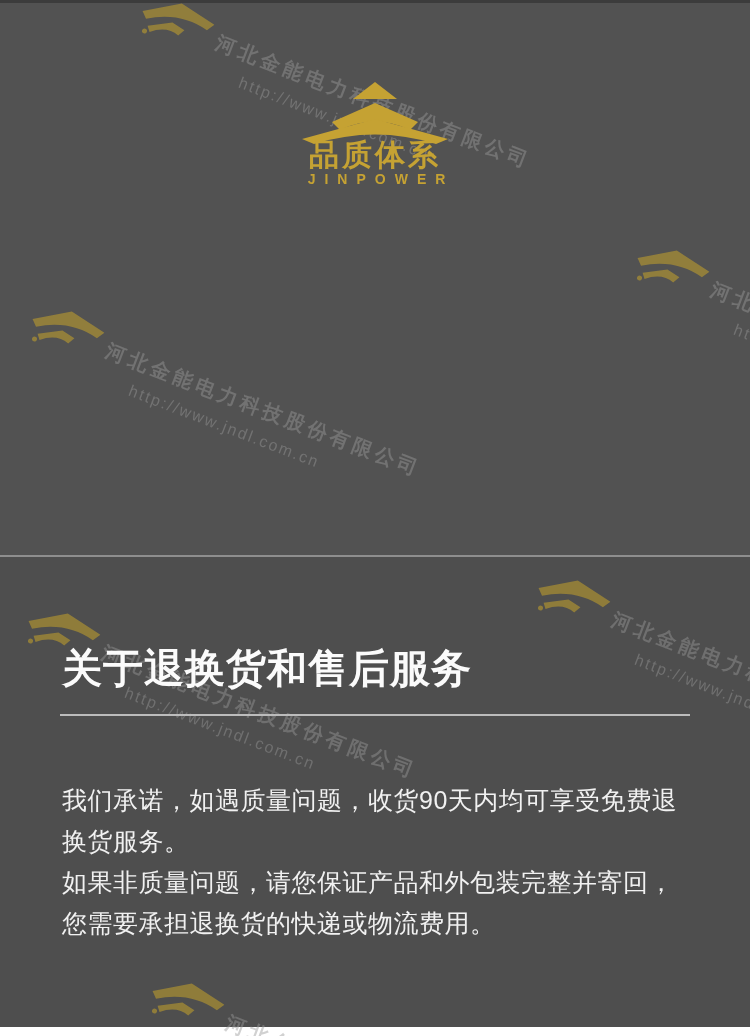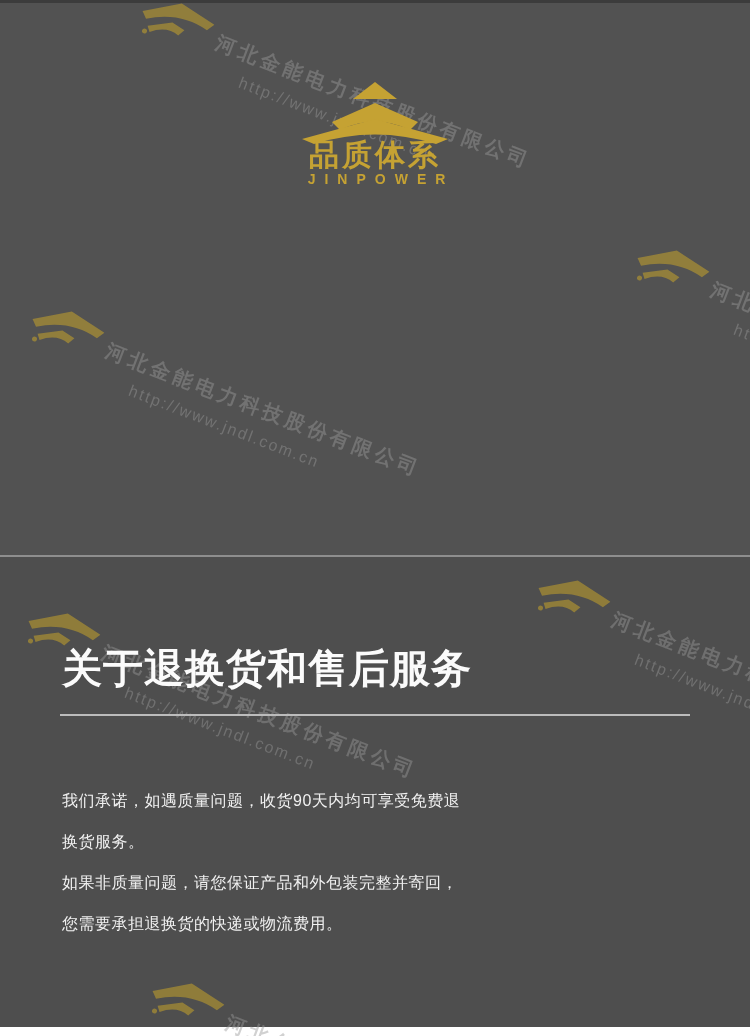--- a/index.html
+++ b/index.html
@@ -37,21 +37,21 @@
   .returns-heading{
     position:absolute;left:62px;top:642px;width:640px;
     color:#fbfbfb;font-size:40px;font-weight:bold;letter-spacing:1px;line-height:52px;
     z-index:2;
   }
   .heading-underline{
     position:absolute;left:60px;top:714px;width:630px;height:2px;background:#bcbcbc;z-index:2;
   }
   .returns-text{
     position:absolute;left:62px;top:780px;width:660px;
-    color:#f1f1f1;font-size:16px;line-height:41px;letter-spacing:0.5px;
+    color:#f1f1f1;font-size:25px;line-height:41px;letter-spacing:0.5px;
     white-space:pre-line;z-index:2;
   }
   
   .wm{
     position:absolute;display:flex;align-items:flex-start;
     transform:rotate(21deg);transform-origin:left top;
     z-index:1;pointer-events:none;white-space:nowrap;
   }
   .wm-swoosh{width:74px;height:48px;flex:0 0 auto;}
   .wm-swoosh path,.wm-swoosh circle{fill:rgba(197,162,42,0.55);}

